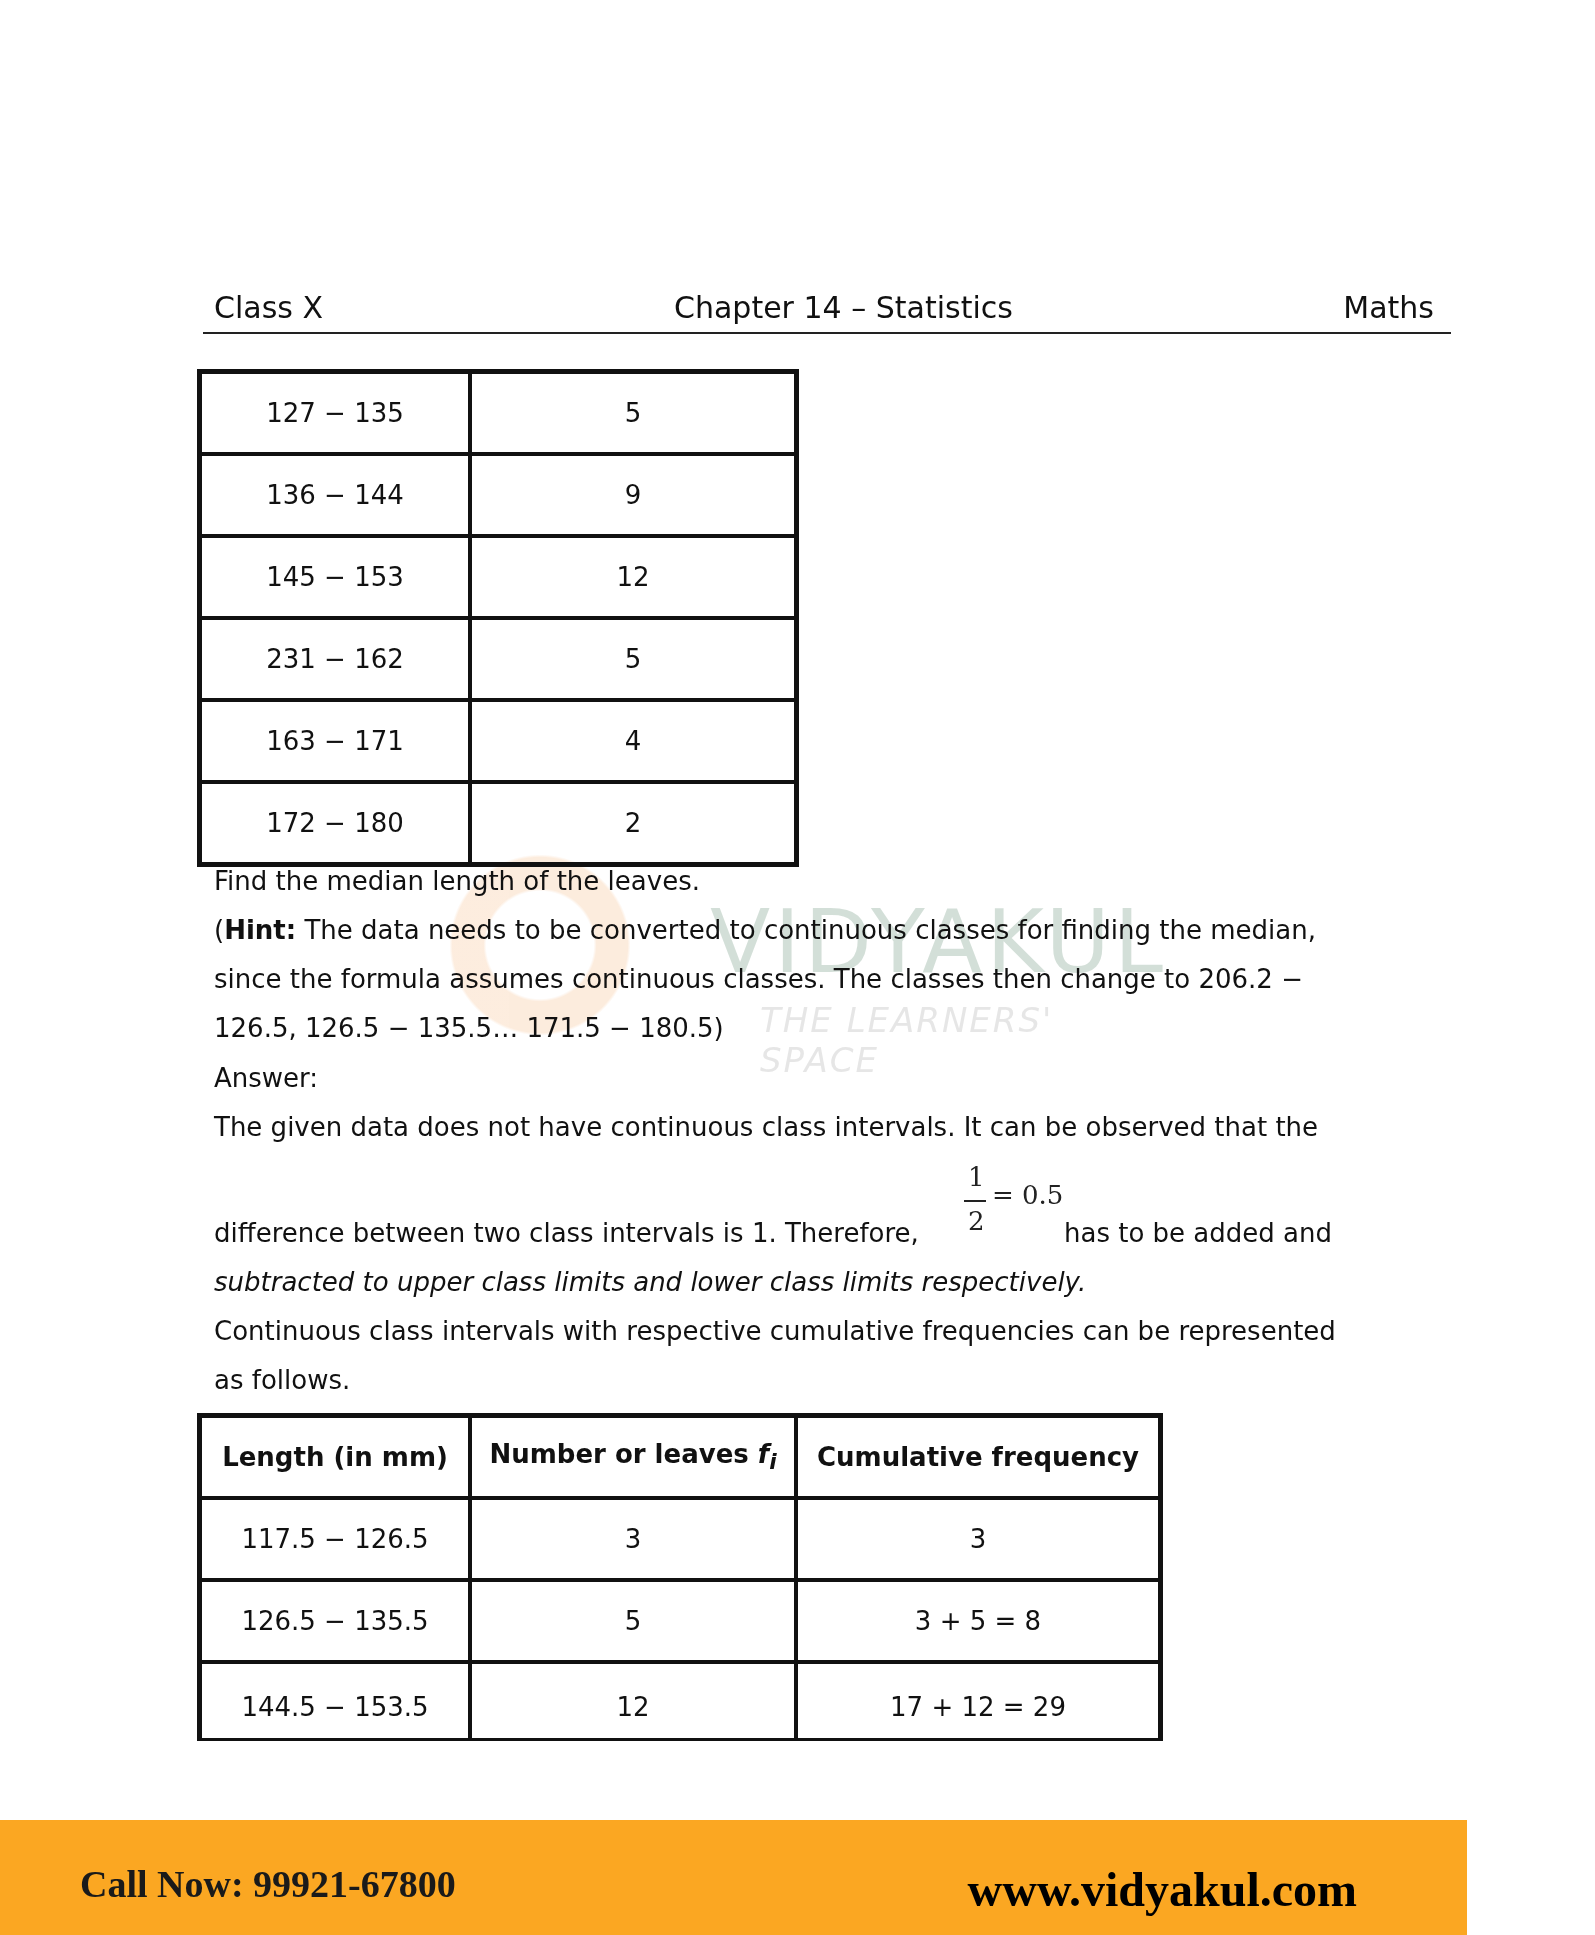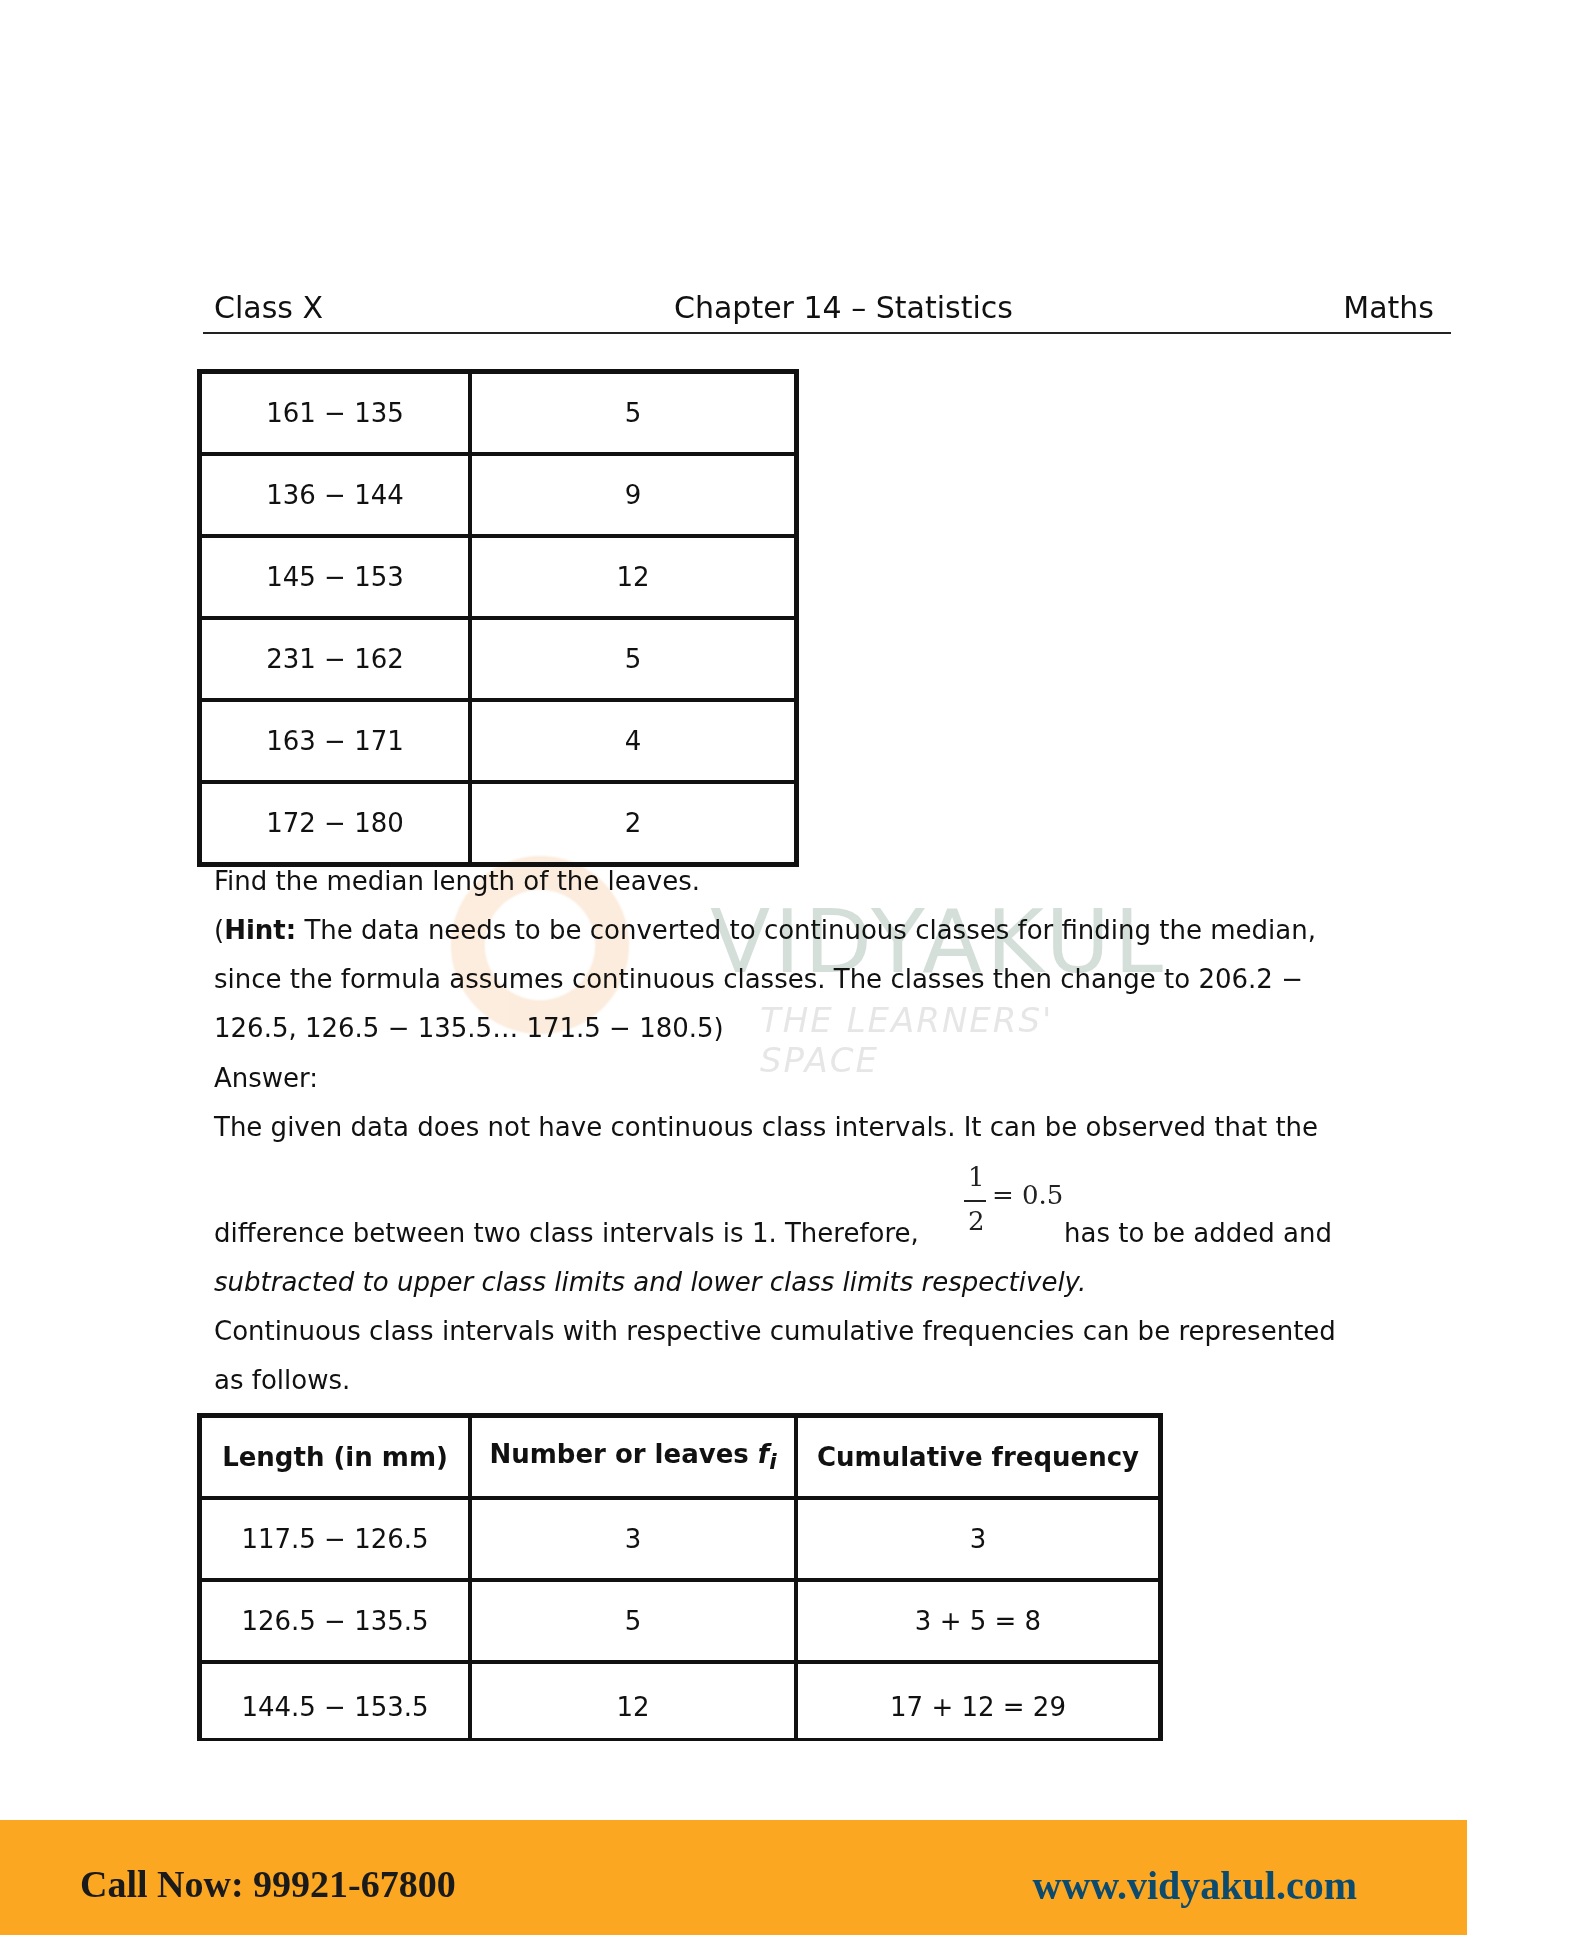--- a/index.html
+++ b/index.html
@@ -33,42 +33,42 @@
   .frac .eq { position:absolute; left:28px; top:18px; white-space:nowrap; }
 
   .wm { position:absolute; left:440px; top:845px; width:720px; height:240px; pointer-events:none; opacity:0.18; }
   .wm .sun { position:absolute; left:0; top:0; width:200px; height:200px; border-radius:50%;
              background:radial-gradient(circle, #fff 38%, #f39a4a 40%, #f39a4a 62%, transparent 64%); }
   .wm .name { position:absolute; left:270px; top:45px; font-size:88px; font-weight:normal; color:#14532d; letter-spacing:4px; }
   .wm .tag { position:absolute; left:320px; top:155px; font-size:34px; color:#777; letter-spacing:2px;font-style:italic; }
 
   .footer { position:absolute; left:0; top:1820px; width:1467px; height:115px; background:#fba722; }
   .footer .call { position:absolute; left:80px; top:42px; font-family:"Liberation Serif", serif; font-size:38px; font-weight:bold; color:#1a1a1a; }
-  .footer .web { position:absolute; right:110px; top:42px; font-family:"Liberation Serif", serif; font-size:40px; font-weight:bold; color:#0c4a6e; }
+  .footer .web { position:absolute; right:110px; top:42px; font-family:"Liberation Serif", serif; font-size:48px; font-weight:bold; color:#000000; }
 </style>
 </head>
 <body>
 
 <div class="hdr">
   <span class="l">Class X</span>
   <span class="c">Chapter 14 – Statistics</span>
   <span class="r">Maths</span>
 </div>
 <div class="rule"></div>
 
 <div class="wm">
   <div class="sun"></div>
   <div class="name">VIDYAKUL</div>
   <div class="tag">THE LEARNERS' SPACE</div>
 </div>
 
 <table class="t" id="t1">
   <tbody>
       <tr>
-    <td class="c0">161 − 135</td>
+    <td class="c0">127 − 135</td>
     <td class="c1">5</td>
   </tr>
   <tr>
     <td class="c0">136 − 144</td>
     <td class="c1">9</td>
   </tr>
   <tr>
     <td class="c0">145 − 153</td>
     <td class="c1">12</td>
   </tr>

